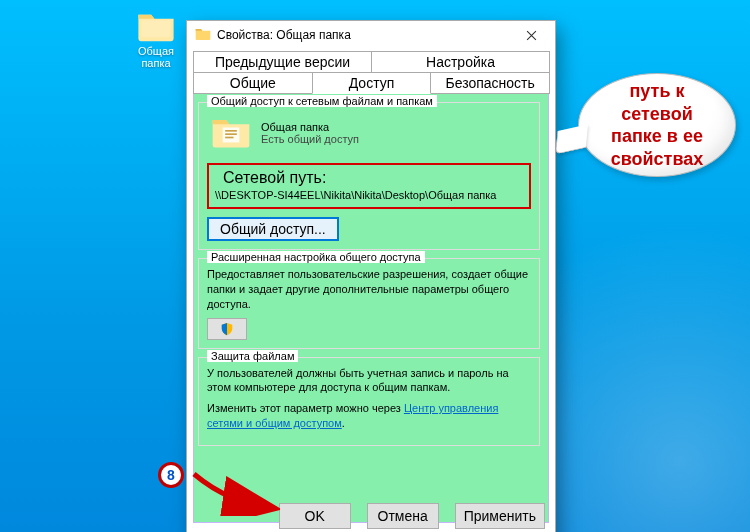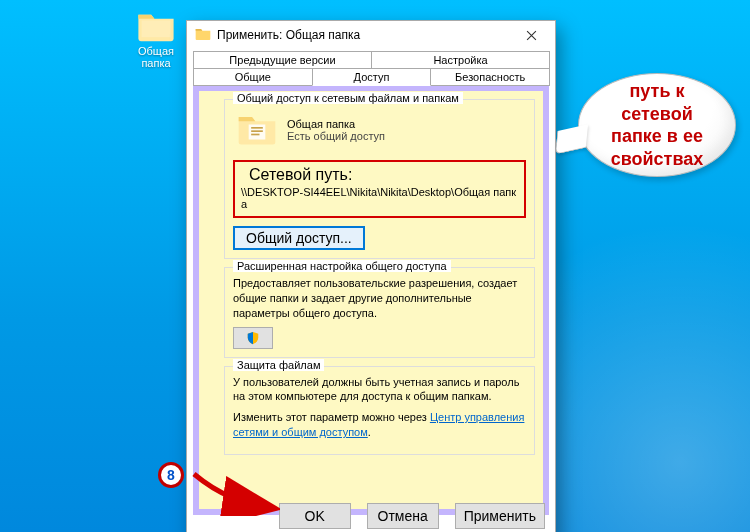--- a/index.html
+++ b/index.html
@@ -20,27 +20,27 @@
   
   .dialog { position:absolute; top:20px; left:186px; width:370px; height:520px;
     background:#fff; border:1px solid #aaa; box-shadow:5px 8px 18px rgba(0,0,0,.35);}
   .titlebar { height:28px; display:flex; align-items:center; padding:0 4px 0 8px; background:#fff;}
   .titlebar .ico { width:16px; height:16px; margin-right:6px;}
   .titlebar .ttl { flex:1; font-size:12px; color:#000;}
   .titlebar .close { width:40px; height:24px; display:flex; align-items:center; justify-content:center; font-size:14px; color:#333; cursor:pointer;}
   
   .tabrows { padding:2px 6px 0 6px; background:#fff;}
   .tabrow { display:flex; }
-  .tab { border:1px solid #aaa; background:#fff; padding:2px 0; text-align:center; font-size:11px;
+  .tab { border:1px solid #aaa; background:#fff; padding:2px 0; text-align:center; font-size:14px;
     position:relative; margin-right:-1px; cursor:pointer;}
   .tabrow1 .tab { flex:1;}
   .tabrow2 { margin-top:-1px;}
   .tabrow2 .tab { flex:1;}
   .tab.active { background:#fff; border-bottom:1px solid #fff; z-index:2;}
-  .tabcontent { border:6px solid #c4b5fd; margin:0 6px 6px 6px; padding:8px 8px 8px 25px; height:430px; margin-top:-1px; background:#fef9c3; overflow:hidden;}
+  .tabcontent { border:1px solid #c4b5fd; margin:0 6px 6px 6px; padding:8px 8px 8px 4px; height:430px; margin-top:-1px; background:#86efac; overflow:hidden;}
   
   .group { border:1px solid #ddd; margin-bottom:8px; padding:8px 8px 8px 8px; position:relative;}
   .group > .legend { position:absolute; top:-8px; left:8px; background:#fff; padding:0 4px; font-size:11px; color:#000;}
   .share-row { display:flex; gap:10px; align-items:center; padding:4px 0 8px 4px;}
   .folder-big { width:40px; height:36px;}
   .share-info .name { font-size:11px;}
   .share-info .status { font-size:11px; color:#444;}
   .netpath-box { border:2px solid #d40000; padding:4px 6px 6px 6px; margin:4px 0 8px 0;}
   .netpath-lbl { font-size:16px; margin-bottom:2px;margin-left:8px;}
   .netpath-val { font-size:11px; word-break:break-all;}
@@ -87,21 +87,21 @@
 </div>
 
 <div class="dialog">
   <div class="titlebar">
     <span class="ico">
       <svg viewBox="0 0 48 40">
           <path fill="#ffd66b" d="M2 6h16l4 5h24v25a3 3 0 0 1-3 3H5a3 3 0 0 1-3-3z"></path>
           <path fill="#e6b84a" d="M2 6h16l4 5H2z"></path>
         </svg>
     </span>
-    <span class="ttl">Применить: Общая папка</span>
+    <span class="ttl">Свойства: Общая папка</span>
     <div class="close">
       <svg width="11" height="11" viewBox="0 0 10 10">
           <path stroke="currentColor" stroke-width="1" d="M1 1l8 8M9 1l-8 8"></path>
         </svg>
     </div>
   </div>
 
   <div class="tabrows">
     <div class="tabrow tabrow1">
       <div class="tab">Предыдущие версии</div>

